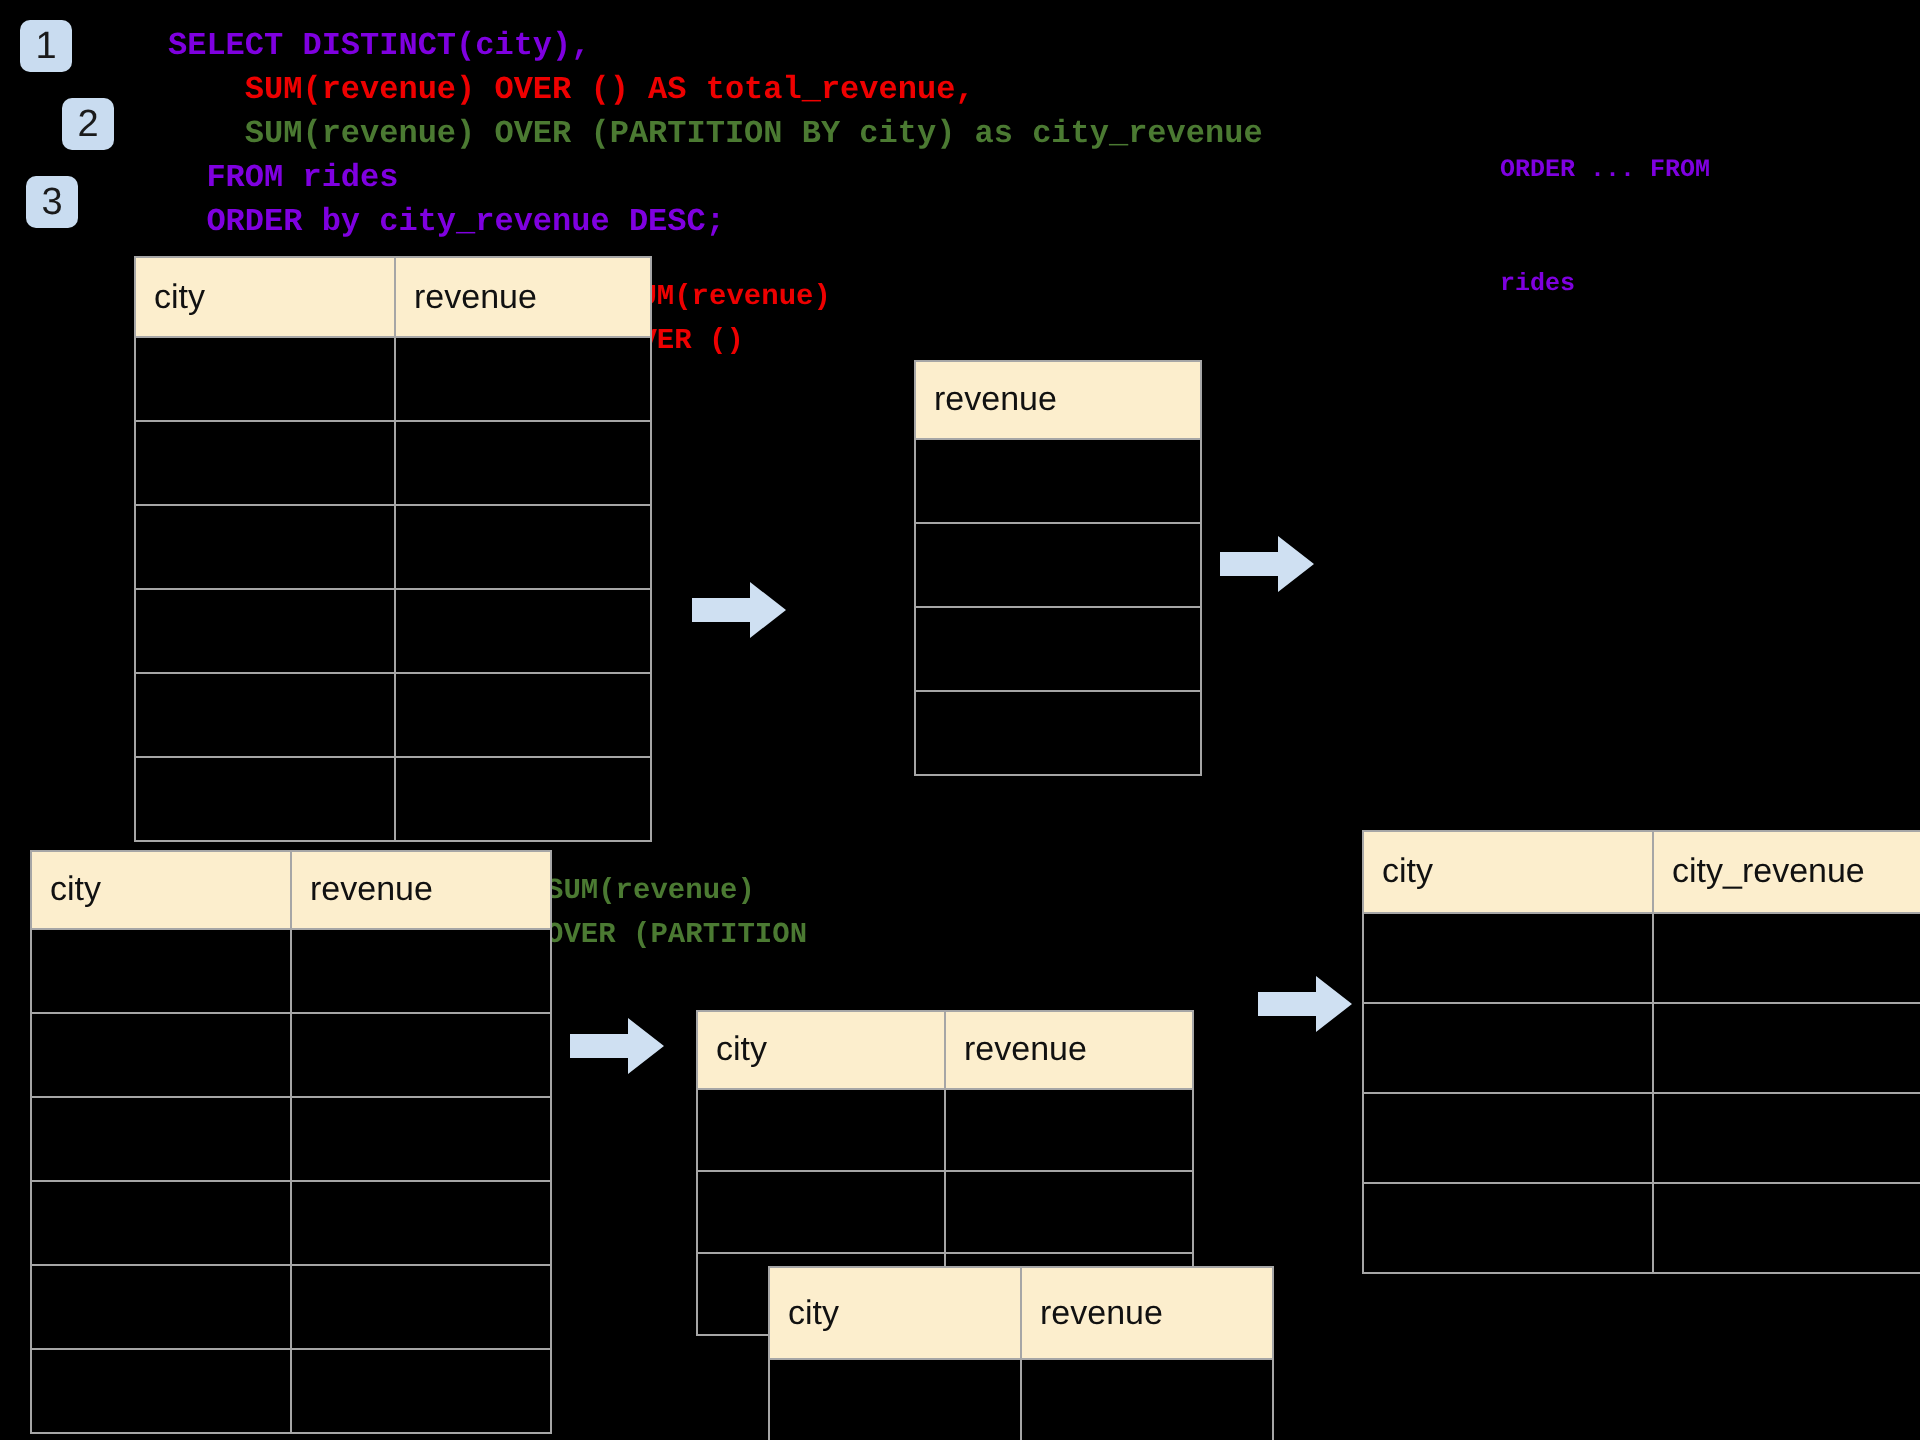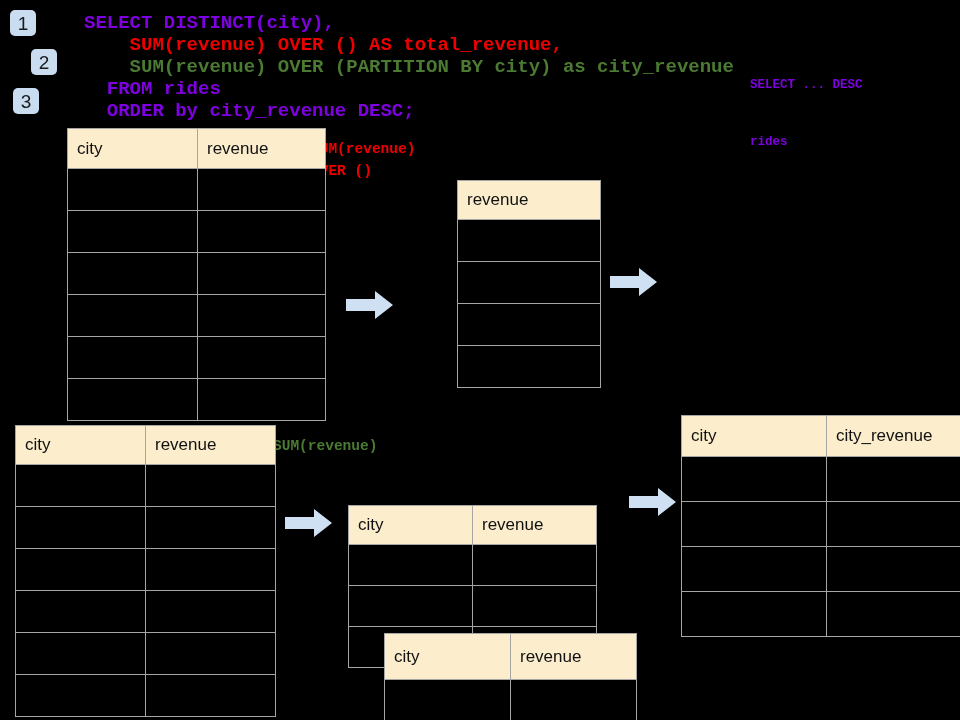--- a/index.html
+++ b/index.html
@@ -30,21 +30,21 @@
     align-items: center;
     justify-content: center;
     width: 26px;
     height: 26px;
   }
 
   
   .sql-block {
     position: absolute;
     font-family: "Liberation Mono", "DejaVu Sans Mono", monospace;
-    font-size: 19px;
+    font-size: 16px;
     font-weight: bold;
     line-height: 22px;
     white-space: pre;
     letter-spacing: 0px;
   }
   .sql-line { white-space: pre; }
   .c-purple { color: #7f00e0; }
   .c-red    { color: #ee0000; }
   .c-green  { color: #4b7a32; }
 
@@ -108,27 +108,27 @@
 
   <div id="badges-layer">
       <div class="step-badge" style="left: 10px; top: 10px; background: rgb(201, 220, 240);">1</div>
       <div class="step-badge" style="left: 31px; top: 49px; background: rgb(201, 220, 240);">2</div>
       <div class="step-badge" style="left: 13px; top: 88px; background: rgb(201, 220, 240);">3</div>
     </div>
 
   <div class="sql-block" id="sql-block" style="left:84px; top:12px;"><div class="sql-line c-purple" style="color: rgb(127, 0, 224);">SELECT DISTINCT(city),</div><div class="sql-line c-red" style="color: rgb(238, 0, 0);">    SUM(revenue) OVER () AS total_revenue,</div><div class="sql-line c-green" style="color: rgb(75, 122, 50);">    SUM(revenue) OVER (PARTITION BY city) as city_revenue</div><div class="sql-line c-purple" style="color: rgb(127, 0, 224);">  FROM rides</div><div class="sql-line c-purple" style="color: rgb(127, 0, 224);">  ORDER by city_revenue DESC;</div></div>
 
   <div class="sql-note" id="side-note" style="left:750px; top:38px;">
-    <div class="sql-line">SELECT ... DESC</div>
+    <div class="sql-line">ORDER ... FROM</div>
     <div class="sql-line">rides</div>
   </div>
 
   <div id="annotations-layer">
       <div class="annot red" style="left: 311px; top: 138px; color: rgb(238, 0, 0);"><div>SUM(revenue)</div><div>OVER ()</div></div>
-      <div class="annot green" style="left: 273px; top: 435px; color: rgb(75, 122, 50);"><div>SUM(revenue)</div></div>
+      <div class="annot green" style="left: 273px; top: 435px; color: rgb(75, 122, 50);"><div>SUM(revenue)</div><div>OVER (PARTITION</div></div>
     </div>
 
   <div id="tables-layer">
       <table class="tbl" style="left: 67px; top: 128px; width: 238px;">
         <thead>
           <tr>
             <th style="height: 39px; width: 120px; background: rgb(252, 238, 205);">city</th>
             <th style="height: 39px; width: 118px; background: rgb(252, 238, 205);">revenue</th>
           </tr>
         </thead>

